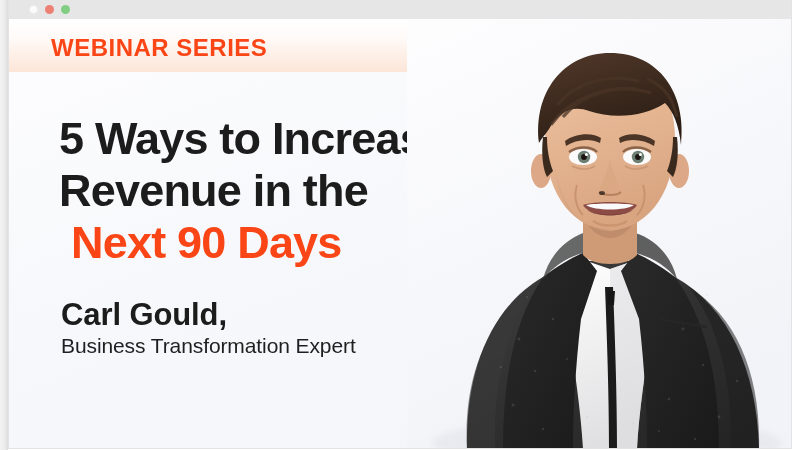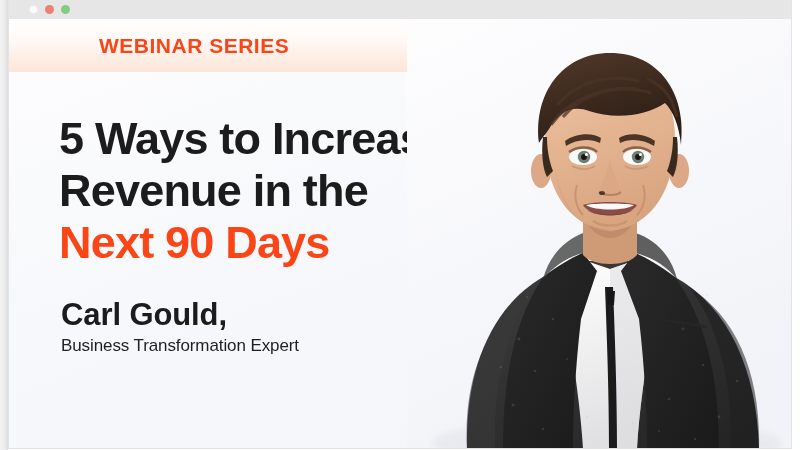--- a/index.html
+++ b/index.html
@@ -51,25 +51,24 @@
   }
 
   
   #header-band{
     position:absolute; left:0; top:0;
     width:784px; height:53px;
     background:linear-gradient(to bottom,#ffffff 0%,#fffaf8 35%,#fdeadf 85%,#fce5d8 100%);
   }
   #eyebrow{
     position:absolute; left:42px; top:15px;
-    font-size:21px; font-weight:bold;
+    font-size:24px; font-weight:bold;
     letter-spacing:0.5px;
     color:#fa4616;
     white-space:nowrap;
-    margin-left:48px;
   }
 
   
   #thryv-logo{
     position:absolute; right:33px; top:11px;
     width:72px; height:30px;
   }
   #thryv-logo svg{ display:block; width:72px; height:30px; }
 
   
@@ -77,32 +76,32 @@
     position:absolute; left:50px; top:94px;
     width:420px;
   }
   .hl-line{
     font-size:45px; font-weight:bold;
     line-height:52px;
     letter-spacing:-0.8px;
     color:#1c1c1c;
     white-space:nowrap;
   }
-  .hl-accent{ color:#fa4616; }
+  .hl-accent{ color:#fa4616;margin-left:12px; }
 
   
   #speaker{
     position:absolute; left:52px; top:280px;
   }
   #speaker-name{
     font-size:31px; font-weight:bold; color:#1c1c1c;
     line-height:31px; letter-spacing:-0.1px;
   }
   #speaker-title{
-    font-size:17px; font-weight:normal; color:#1f1f1f;
+    font-size:21px; font-weight:normal; color:#1f1f1f;
     line-height:32px; letter-spacing:-0.1px;
   }
 
   
   #portrait{
     position:absolute; left:398px; top:0;
     width:386px; height:430px;
     overflow:hidden;
   }
   #portrait svg{ display:block; width:386px; height:430px; }

